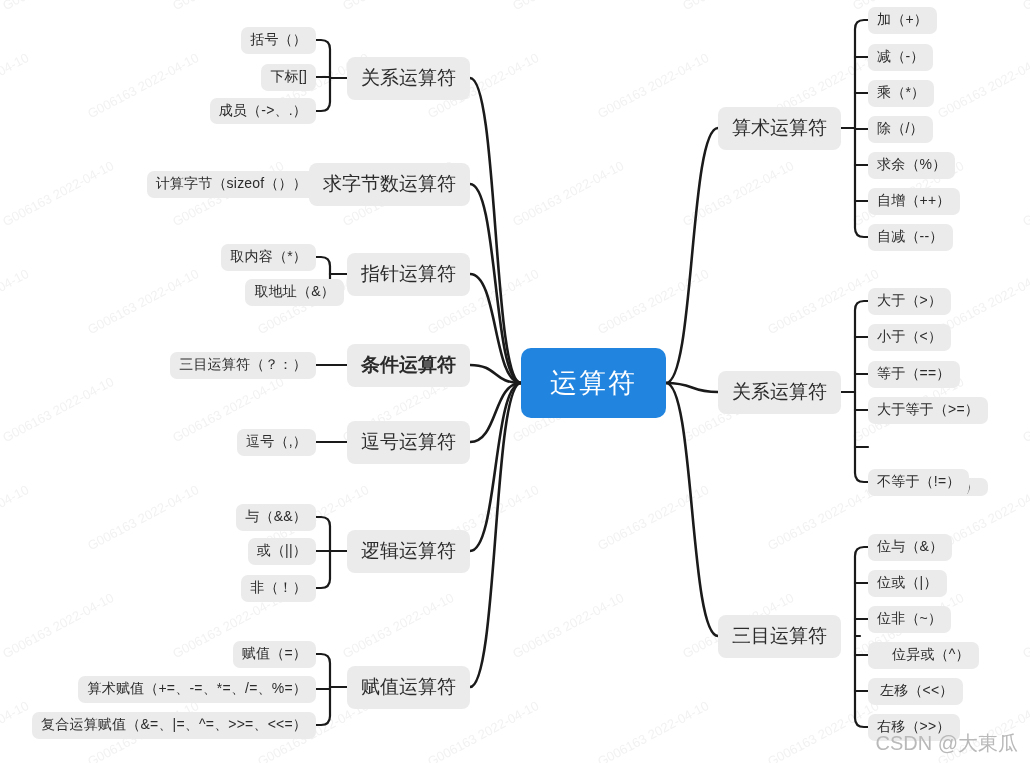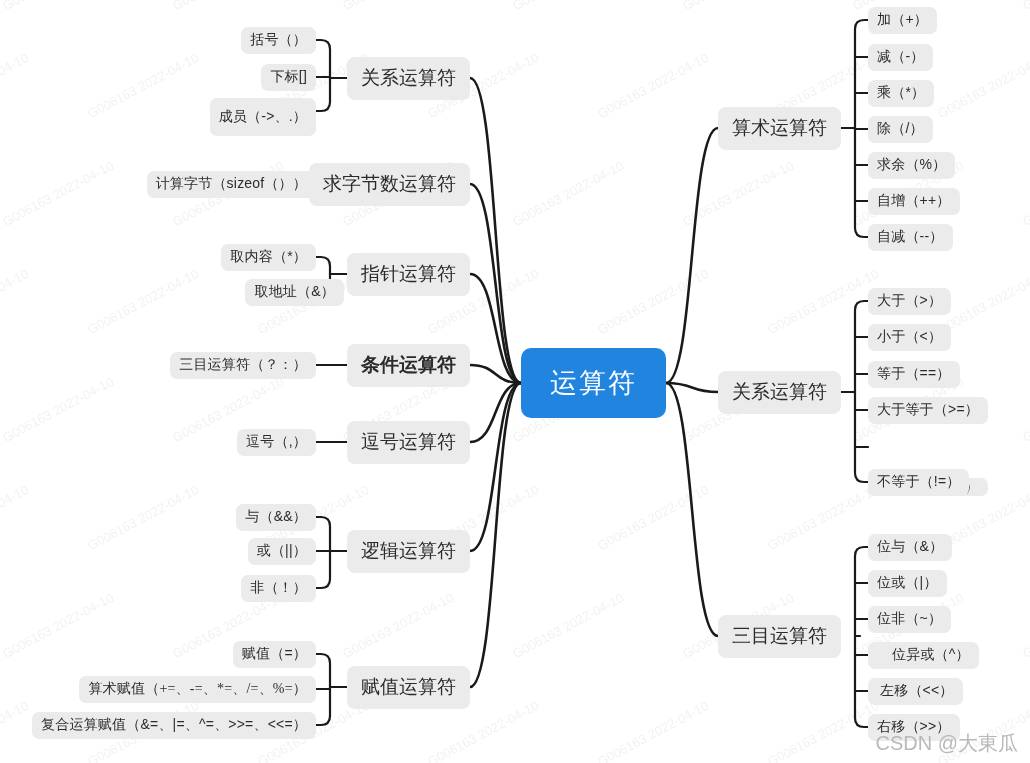--- a/index.html
+++ b/index.html
@@ -222,37 +222,37 @@
       <path d="M347,442 L330,442" fill="none" stroke="#1a1a1a" stroke-width="2.2" stroke-linecap="round"></path>
       <path d="M347,551 L330,551" fill="none" stroke="#1a1a1a" stroke-width="2.2" stroke-linecap="round"></path>
       <path d="M347,687 L330,687" fill="none" stroke="#1a1a1a" stroke-width="2.2" stroke-linecap="round"></path>
     </svg>
 
   <div id="nodes">
       <div class="node root" style="top: 348px; height: 70px; left: 521px; width: 145px;">运算符</div>
       <div class="node branch" style="top: 56.5px; height: 43px; right: 560px;">关系运算符</div>
       <div class="node leaf leaf-left" style="top: 26.5px; height: 27px; right: 714px;">括号（）</div>
       <div class="node leaf leaf-left" style="top: 63.5px; height: 27px; right: 714px;">下标[]</div>
-      <div class="node leaf leaf-left" style="top: 97.5px; height: 38px; right: 714px;">成员（-&gt;、.）</div>
+      <div class="node leaf leaf-left" style="top: 97.5px; height: 26px; right: 714px;">成员（-&gt;、.）</div>
       <div class="node branch" style="top: 162.5px; height: 43px; right: 560px;">求字节数运算符</div>
       <div class="node leaf leaf-left" style="top: 170.5px; height: 27px; right: 714px;">计算字节（sizeof（））</div>
       <div class="node branch" style="top: 252.5px; height: 43px; right: 560px;">指针运算符</div>
       <div class="node leaf leaf-left" style="top: 243.5px; height: 27px; right: 714px;">取内容（*）</div>
       <div class="node leaf leaf-left" style="top: 278.5px; height: 27px; right: 686px;">取地址（&amp;）</div>
       <div class="node branch" style="top: 343.5px; height: 43px; right: 560px; font-weight: bold;">条件运算符</div>
       <div class="node leaf leaf-left" style="top: 351.5px; height: 27px; right: 714px;">三目运算符（？：）</div>
       <div class="node branch" style="top: 420.5px; height: 43px; right: 560px;">逗号运算符</div>
       <div class="node leaf leaf-left" style="top: 428.5px; height: 27px; right: 714px;">逗号（,）</div>
       <div class="node branch" style="top: 529.5px; height: 43px; right: 560px;">逻辑运算符</div>
       <div class="node leaf leaf-left" style="top: 503.5px; height: 27px; right: 714px;">与（&amp;&amp;）</div>
       <div class="node leaf leaf-left" style="top: 537.5px; height: 27px; right: 714px;">或（||）</div>
       <div class="node leaf leaf-left" style="top: 574.5px; height: 27px; right: 714px;">非（！）</div>
       <div class="node branch" style="top: 665.5px; height: 43px; right: 560px;">赋值运算符</div>
       <div class="node leaf leaf-left" style="top: 640.5px; height: 27px; right: 714px;">赋值（=）</div>
-      <div class="node leaf leaf-left" style="top: 675.5px; height: 27px; right: 714px; font-family: Liberation Serif, serif;">算术赋值（+=、-=、*=、/=、%=）</div>
+      <div class="node leaf leaf-left" style="top: 675.5px; height: 27px; right: 714px;">算术赋值（+=、-=、*=、/=、%=）</div>
       <div class="node leaf leaf-left" style="top: 711.5px; height: 27px; right: 714px;">复合运算赋值（&amp;=、|=、^=、&gt;&gt;=、&lt;&lt;=）</div>
       <div class="node branch" style="top: 106.5px; height: 43px; left: 718px;">算术运算符</div>
       <div class="node leaf leaf-right" style="top: 6.5px; height: 27px; left: 868px;">加（+）</div>
       <div class="node leaf leaf-right" style="top: 43.5px; height: 27px; left: 868px;">减（-）</div>
       <div class="node leaf leaf-right" style="top: 79.5px; height: 27px; left: 868px;">乘（*）</div>
       <div class="node leaf leaf-right" style="top: 115.5px; height: 27px; left: 868px;">除（/）</div>
       <div class="node leaf leaf-right" style="top: 151.5px; height: 27px; left: 868px;">求余（%）</div>
       <div class="node leaf leaf-right" style="top: 187.5px; height: 27px; left: 868px;">自增（++）</div>
       <div class="node leaf leaf-right" style="top: 223.5px; height: 27px; left: 868px;">自减（--）</div>
       <div class="node branch" style="top: 370.5px; height: 43px; left: 718px;">关系运算符</div>

